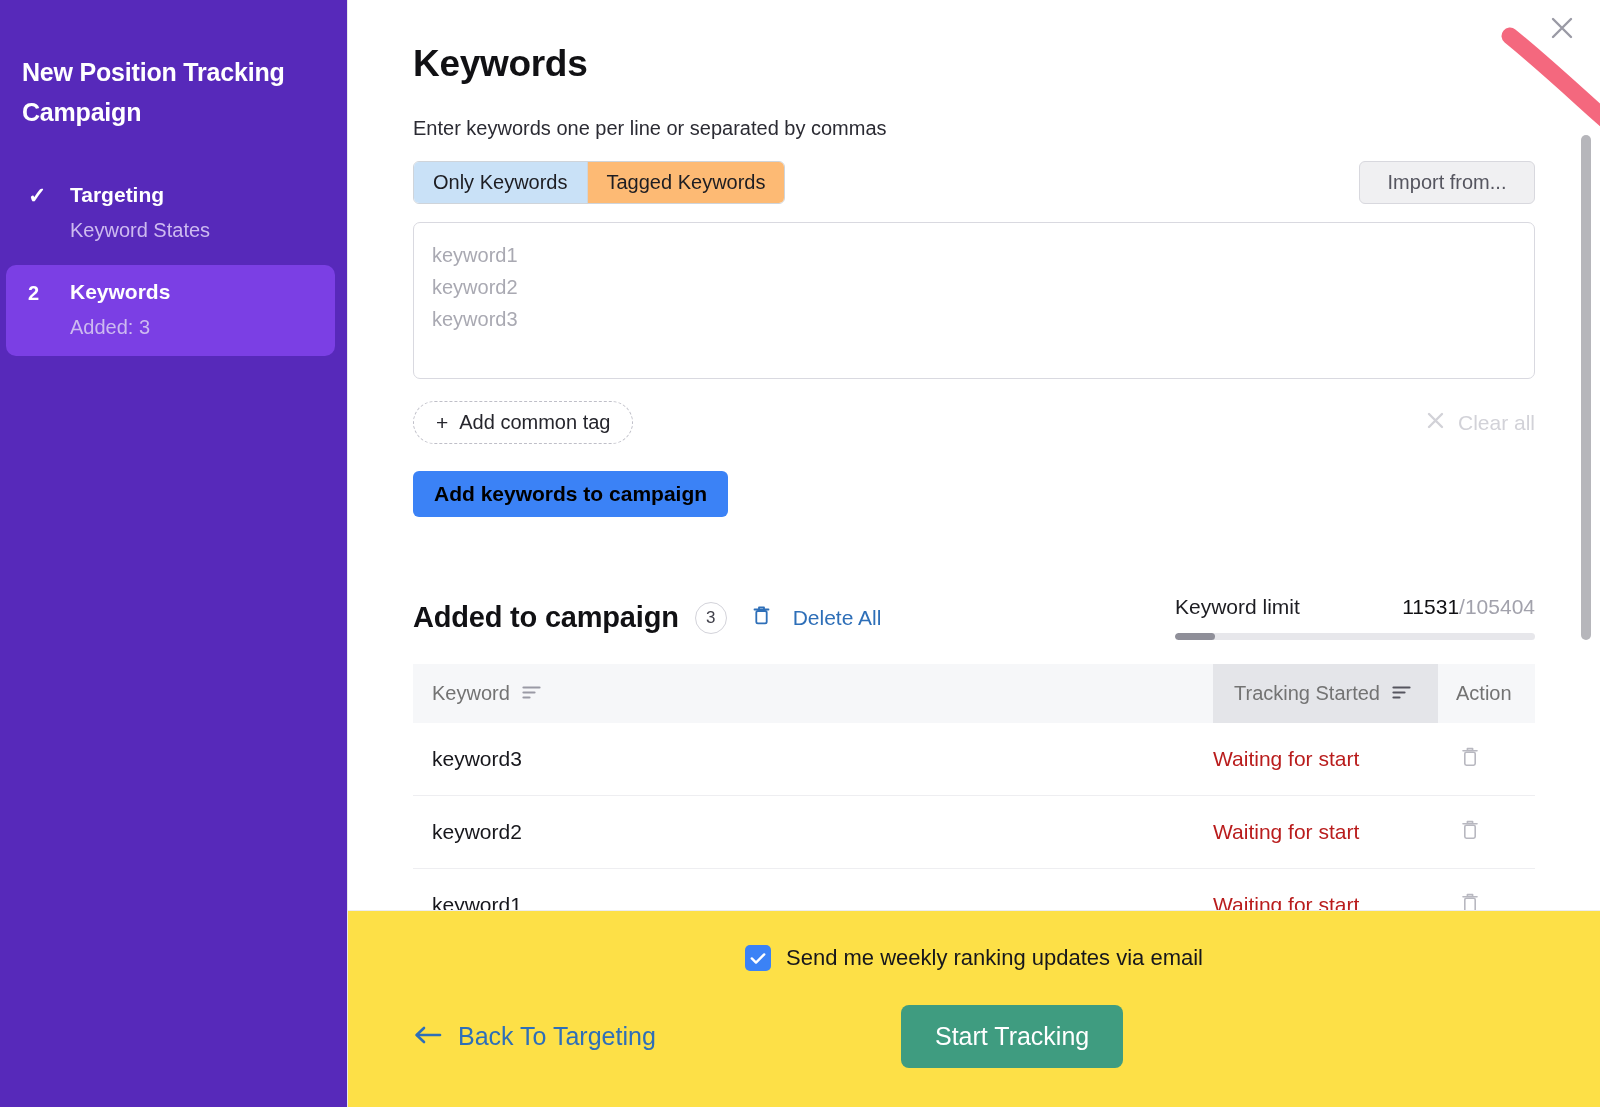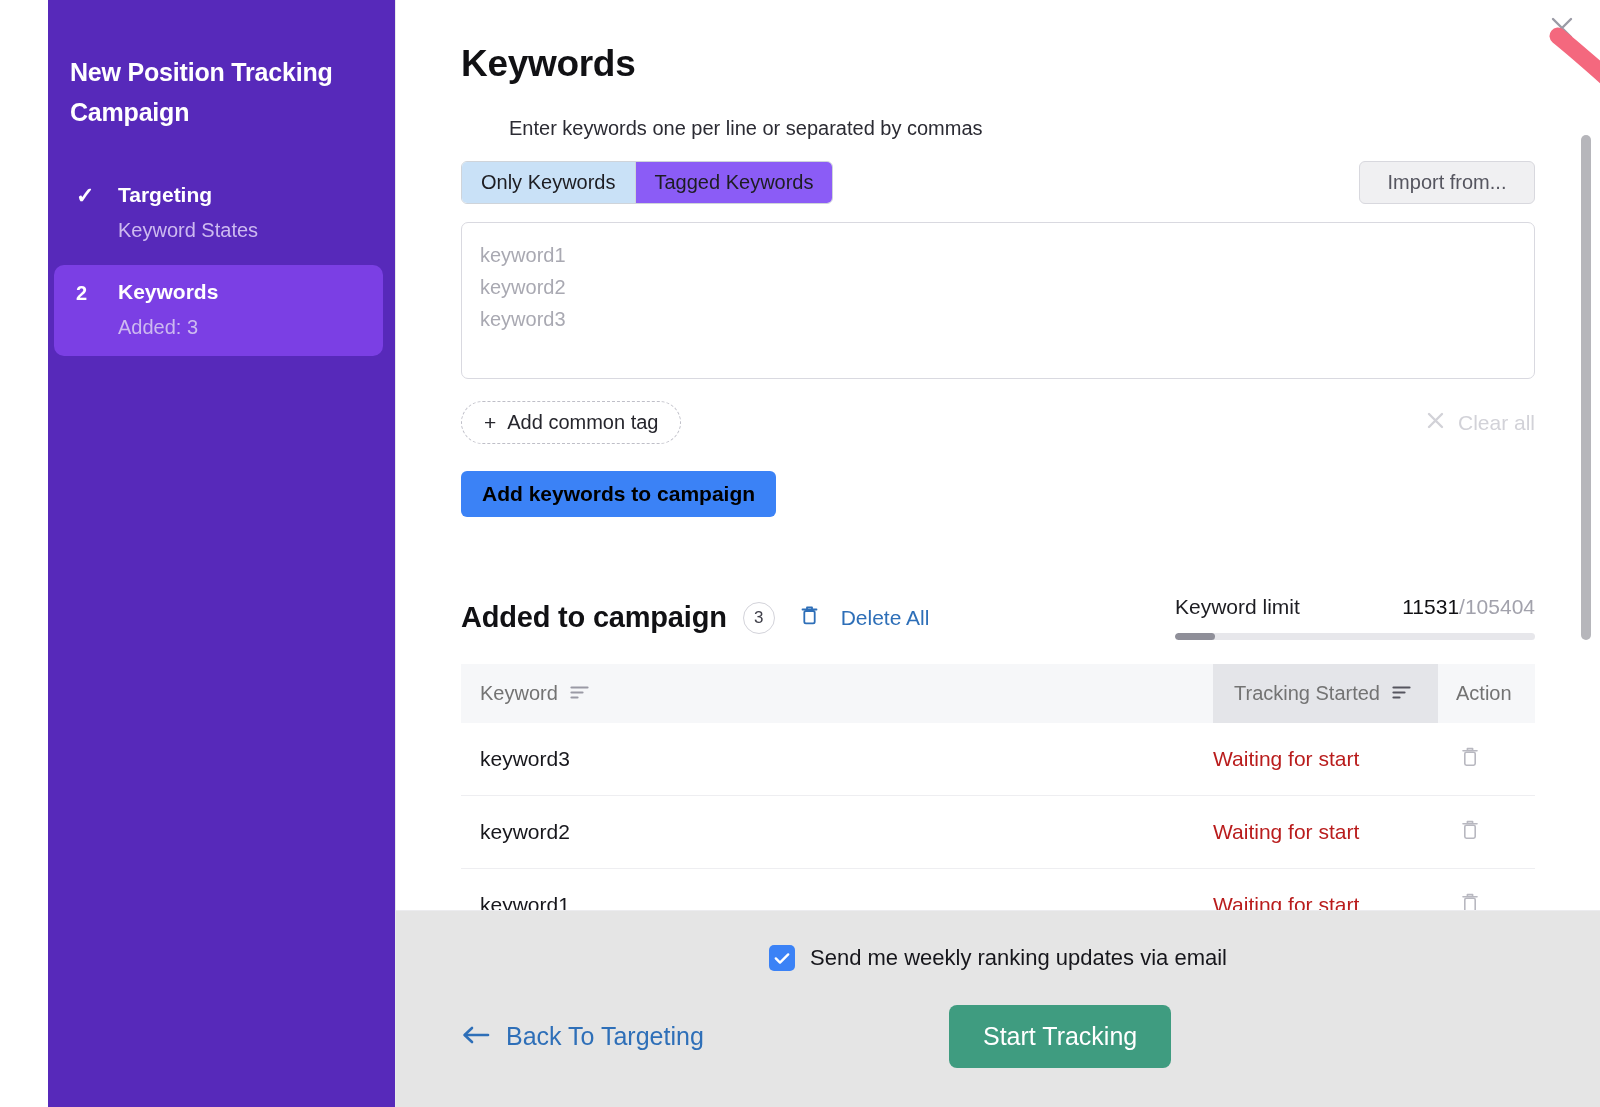--- a/index.html
+++ b/index.html
@@ -5,21 +5,21 @@
 <style>
   * { box-sizing: border-box; margin: 0; padding: 0; }
   html, body {
     width: 1600px; height: 1107px;
     overflow: hidden;
     background: #ffffff;
     font-family: "Liberation Sans", sans-serif;
     -webkit-font-smoothing: antialiased;
   }
 
-  .app { position: relative; width: 1600px; height: 1107px; display: flex; padding-left: 48px; }
+  .app { position: relative; width: 1600px; height: 1107px; display: flex; }
 
   
   .sidebar {
     width: 347px; height: 1107px;
     background: #5729ba;
     flex: 0 0 347px;
     position: relative;
     padding: 0;
   }
   .sidebar-title {
@@ -97,21 +97,20 @@
     color: #111114;
     letter-spacing: -0.3px;
     line-height: 48px;
   }
 
   .subtitle {
     margin-top: 27px;
     font-size: 20px;
     color: #2b2b33;
     line-height: 26px;
-    margin-left: 48px;
   }
 
   .toggle-row {
     margin-top: 20px;
     display: flex;
     align-items: center;
     justify-content: space-between;
   }
   .segmented {
     display: inline-flex;
@@ -119,21 +118,21 @@
     border-radius: 6px;
     overflow: hidden;
     background: #fff;
     height: 43px;
   }
   .seg {
     font-size: 20px;
     color: #1d1d22;
     padding: 0 19px;
     display: flex; align-items: center;
-    background: #8b5cf6;
+    background: #fdba74;
     border: 0;
     font-family: inherit;
   }
   .seg + .seg { border-left: 1px solid #cfd4da; }
   .seg.active { background: #c9e1f7; }
 
   .import-btn {
     height: 43px;
     min-width: 176px;
     border: 1px solid #d8d8de;
@@ -278,21 +277,21 @@
   .td-tracking { flex: 0 0 225px; padding-left: 0px; color: #b91c1c; }
   .td-action { flex: 0 0 97px; padding-left: 22px; color: #b8b8c0; }
 
   .sort-icon { display: inline-block; }
 
   
   .footer {
     position: absolute;
     left: 0; right: 0; bottom: 0;
     height: 197px;
-    background: #e5e5e5;
+    background: #fde047;
     border-top: 1px solid #ececef;
     padding: 0 65px;
   }
   .footer-check {
     display: flex; align-items: center; justify-content: center;
     gap: 15px;
     padding-top: 34px;
   }
   .checkbox {
     width: 26px; height: 26px;

